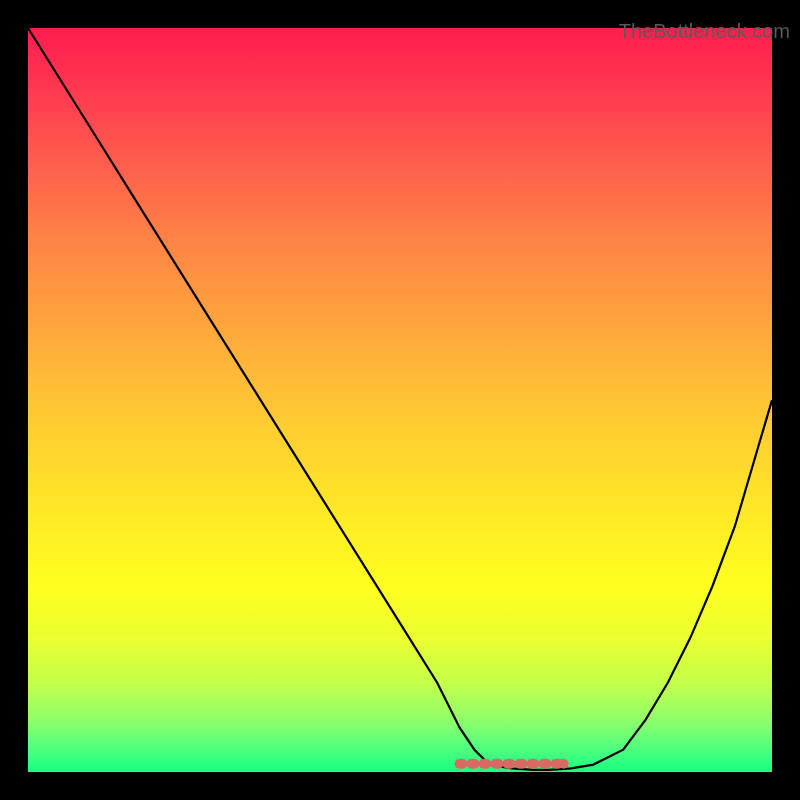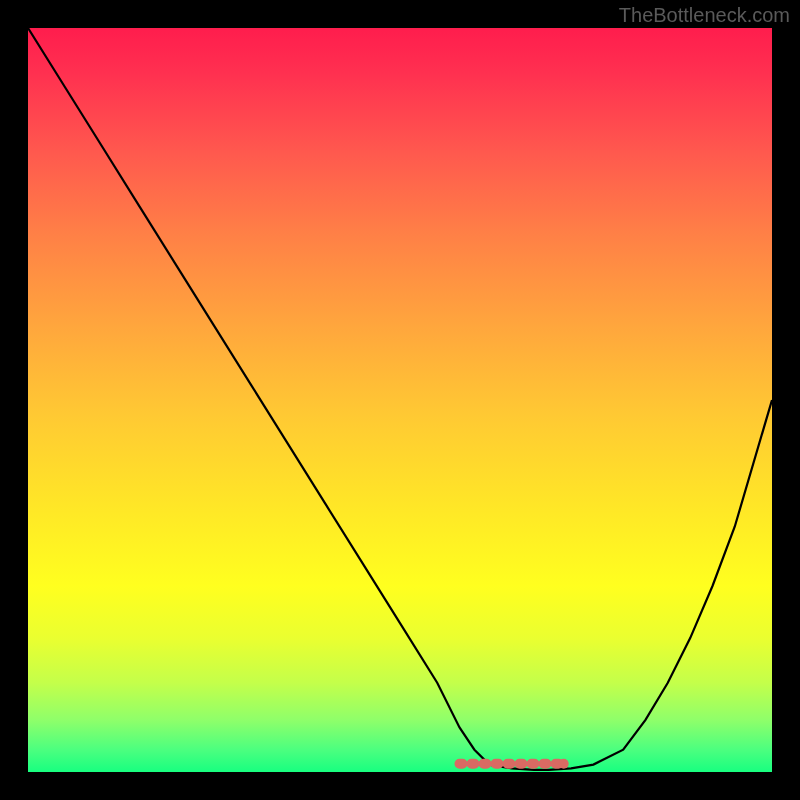--- a/index.html
+++ b/index.html
@@ -6,21 +6,21 @@
     margin: 0;
     padding: 0;
     width: 800px;
     height: 800px;
     background: #000;
     position: relative;
     font-family: Arial, Helvetica, sans-serif;
   }
   .watermark {
     position: absolute;
-    top: 4px;
+    top: 20px;
     right: 10px;
     color: #5a5a5a;
     font-size: 20px;
     font-weight: 400;
     z-index: 10;
   }
   .plot-frame {
     position: absolute;
     top: 28px;
     left: 28px;

